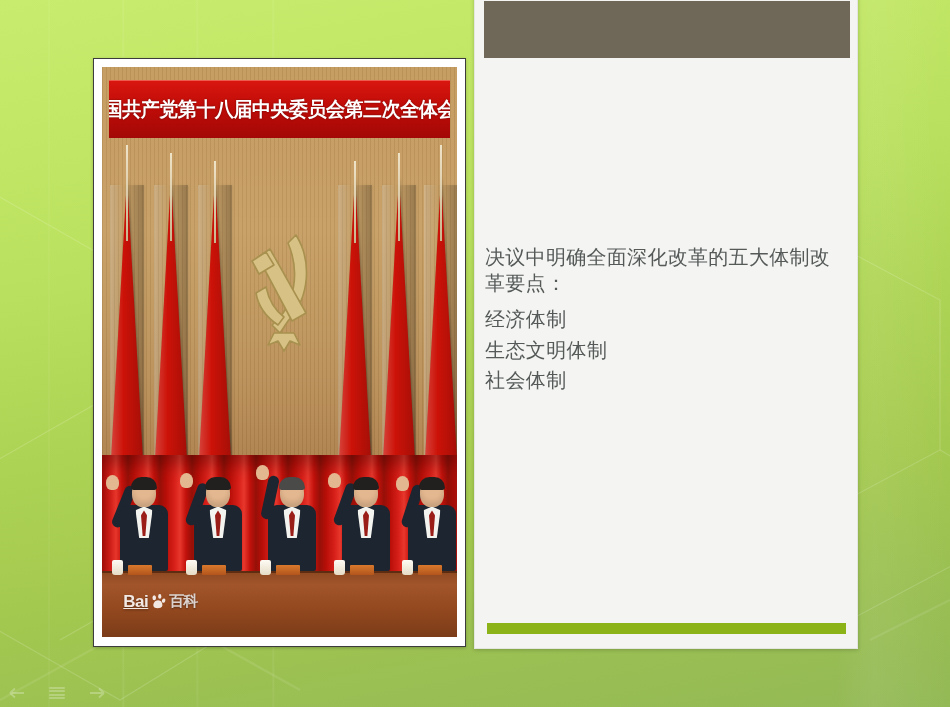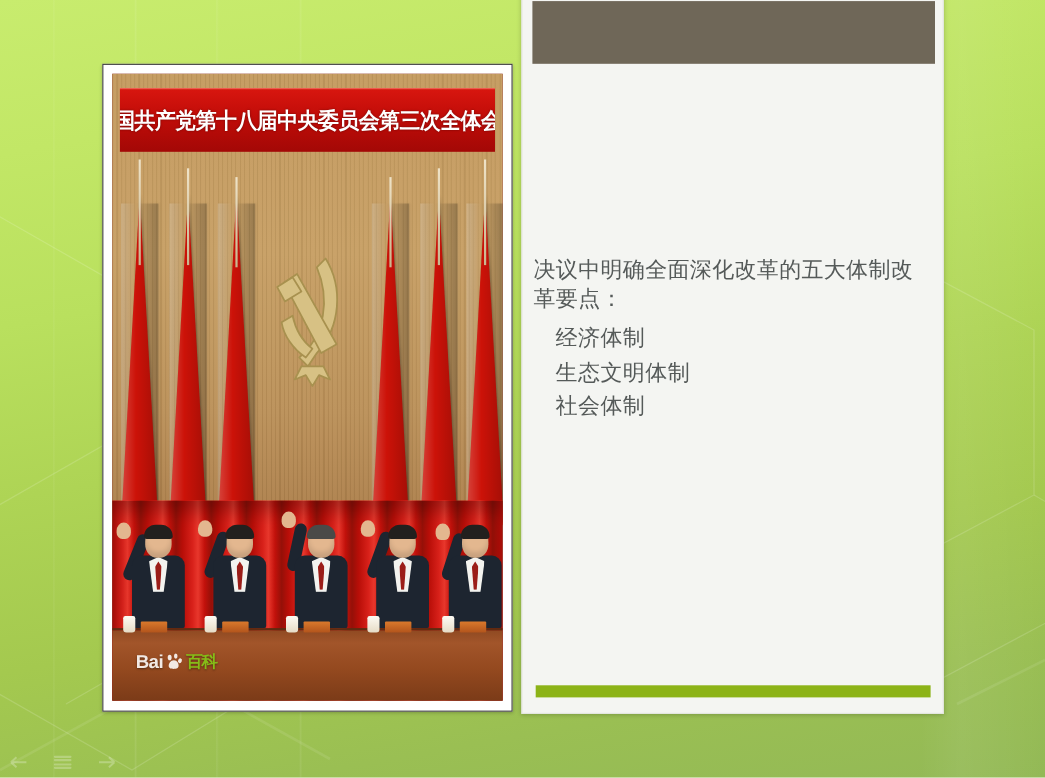--- a/index.html
+++ b/index.html
@@ -219,26 +219,27 @@
     left: 6%; bottom: 4.4%;
     display: flex; align-items: center; gap: 2px;
     opacity: .88;
     pointer-events: none;
   }
   .ph-wm-bai {
     color: #ffffff; font-size: 17px; font-weight: 700;
     font-family: "Liberation Sans", sans-serif;
     text-shadow: 0 1px 2px rgba(0,0,0,.5);
     letter-spacing: -.5px;
+    text-decoration: underline;
   }
   .ph-wm-paw {
     position: relative; width: 17px; height: 17px;
   }
   .ph-wm-cn {
-    color: #84cc16; font-size: 15px; font-weight: 700;
+    color: #e5e5e5; font-size: 15px; font-weight: 700;
     font-family: "DejaVu Sans", sans-serif;
     text-shadow: 0 1px 2px rgba(0,0,0,.5);
     letter-spacing: -1px;
   }
 
   
   #content-card {
     position: absolute;
     left: 474px;
     top: -8px;
@@ -262,34 +263,33 @@
   #slide-title {
     color: #9abd28;
     font-family: "DejaVu Sans", "Liberation Sans", sans-serif;
     font-size: 33px;
     font-weight: 400;
     line-height: 1.32;
     letter-spacing: 1px;
   }
   #body-area {
     position: absolute;
-    left: 10px; top: 240px;
+    left: 10px; top: 252px;
     width: 360px;
   }
   #intro-text {
     color: #555a59;
     font-family: "DejaVu Sans", "Liberation Sans", sans-serif;
     font-size: 20px;
     line-height: 1.28;
     letter-spacing: .3px;
   }
   #bullet-list {
     list-style: none;
     margin-top: 8px;
-    margin-left: 20px;
   }
   #bullet-list li {
     color: #555a59;
     font-family: "DejaVu Sans", "Liberation Sans", sans-serif;
     font-size: 20px;
     line-height: 1.52;
     letter-spacing: .4px;
   }
   #accent-bar {
     position: absolute;

